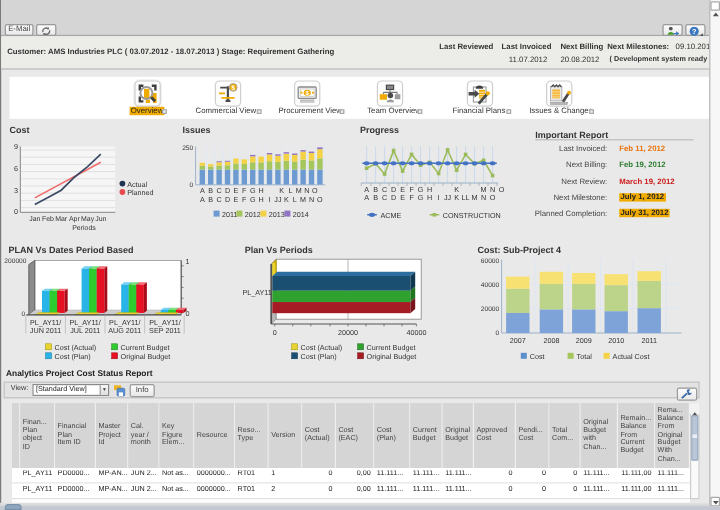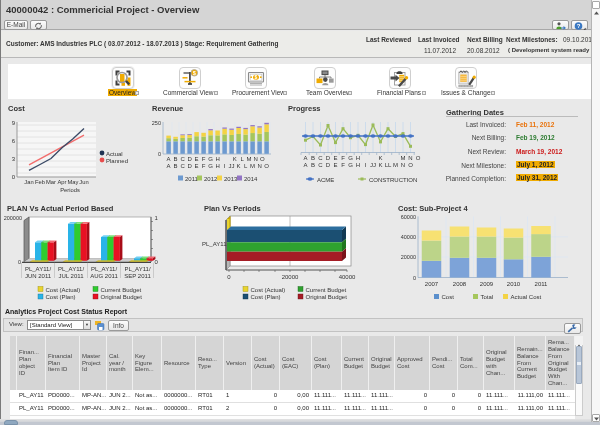--- a/index.html
+++ b/index.html
@@ -23,21 +23,20 @@
 #tbl-title { position:absolute; left:5px; top:308px; font-size:7px; font-weight:bold; color:#222; }
 #toolbar { position:absolute; left:3px; top:318px; width:580px; height:14px; background:#e3e3e3; border:1px solid #c2c2c2; }
 </style>
 </head>
 <body>
 <div id="page">
 
 <div class="abs" style="left:0;top:0;width:1px;height:425px;background:#7a7a7a;"></div>
 
 <div id="hdr"></div>
-<div id="title">40000042 : Commericial Project - Overview</div>
 <div class="btn" style="left:4px;top:20px;width:24px;">E-Mail</div>
 <div class="btn" style="left:30px;top:20px;width:17px;">
   <svg width="9" height="8" viewBox="0 0 9 8" style="display:block;margin:0.5px auto;">
     <path d="M1.6 4.8 A3 3 0 0 1 6.3 1.9" stroke="#6a6a6a" stroke-width="1.1" fill="none"></path>
     <path d="M7.4 3.2 A3 3 0 0 1 2.7 6.1" stroke="#6a6a6a" stroke-width="1.1" fill="none"></path>
     <path d="M6.6 0.4 L7 2.6 L4.8 2.2 Z" fill="#6a6a6a"></path>
     <path d="M2.4 7.6 L2 5.4 L4.2 5.8 Z" fill="#6a6a6a"></path>
   </svg>
 </div>
 <div class="btn" style="left:552px;top:20px;width:17px;">
@@ -159,24 +158,24 @@
 <path d="M12.2 16.2 L17 8.9 L18.9 10.2 L14.1 17.5 Z" fill="#4a4a4a"></path>
 <circle cx="18.2" cy="9.2" r="1.6" fill="#f0ab00"></circle>
 <rect x="2.8" y="17.2" width="14" height="1.8" fill="#c8c8c8" stroke="#999" stroke-width="0.5"></rect>
 <path d="M4 17.2 L4 19 M5.5 17.2 L5.5 19 M7 17.2 L7 19 M8.5 17.2 L8.5 19 M10 17.2 L10 19 M11.5 17.2 L11.5 19 M13 17.2 L13 19 M14.5 17.2 L14.5 19 M16 17.2 L16 19" stroke="#999" stroke-width="0.5"></path>
 </svg>
 </div>
 <div class="abs" style="left:441px;top:89px;font-size:6.5px;color:#333;">Issues &amp; Changes</div>
 <div class="abs" style="left:491px;top:91px;width:4px;height:4px;border:1px solid #a8a8a8;background:#eee;"></div>
 
 <div class="ctitle" style="left:8px;top:104px;">Cost</div>
-<div class="ctitle" style="left:152px;top:104px;">Revenue</div>
-<div class="ctitle" style="left:288px;top:104px;">Progress</div>
-<div class="ctitle" style="left:446px;top:108px;">Gathering Dates</div>
-<div class="ctitle" style="left:7px;top:204px;">PLAN Vs Actual Period Based</div>
+<div class="ctitle" style="left:152px;top:104px;">Issues</div>
+<div class="ctitle" style="left:300px;top:104px;">Progress</div>
+<div class="ctitle" style="left:446px;top:108px;">Important Report</div>
+<div class="ctitle" style="left:7px;top:204px;">PLAN Vs Dates Period Based</div>
 <div class="ctitle" style="left:204px;top:204px;">Plan Vs Periods</div>
 <div class="ctitle" style="left:398px;top:204px;">Cost: Sub-Project 4</div>
 
 <svg class="abs" style="left:0;top:112px;" width="145" height="85" viewBox="0 0 145 85">
   <rect x="17" y="10" width="79" height="55" fill="#f6f6f6"></rect>
   <g stroke="#e0e0e0" stroke-width="0.8">
     <line x1="17" y1="13" x2="96" y2="13"></line>
         <line x1="17" y1="19" x2="96" y2="19"></line>
     <line x1="17" y1="25" x2="96" y2="25"></line>
         <line x1="17" y1="31" x2="96" y2="31"></line>

